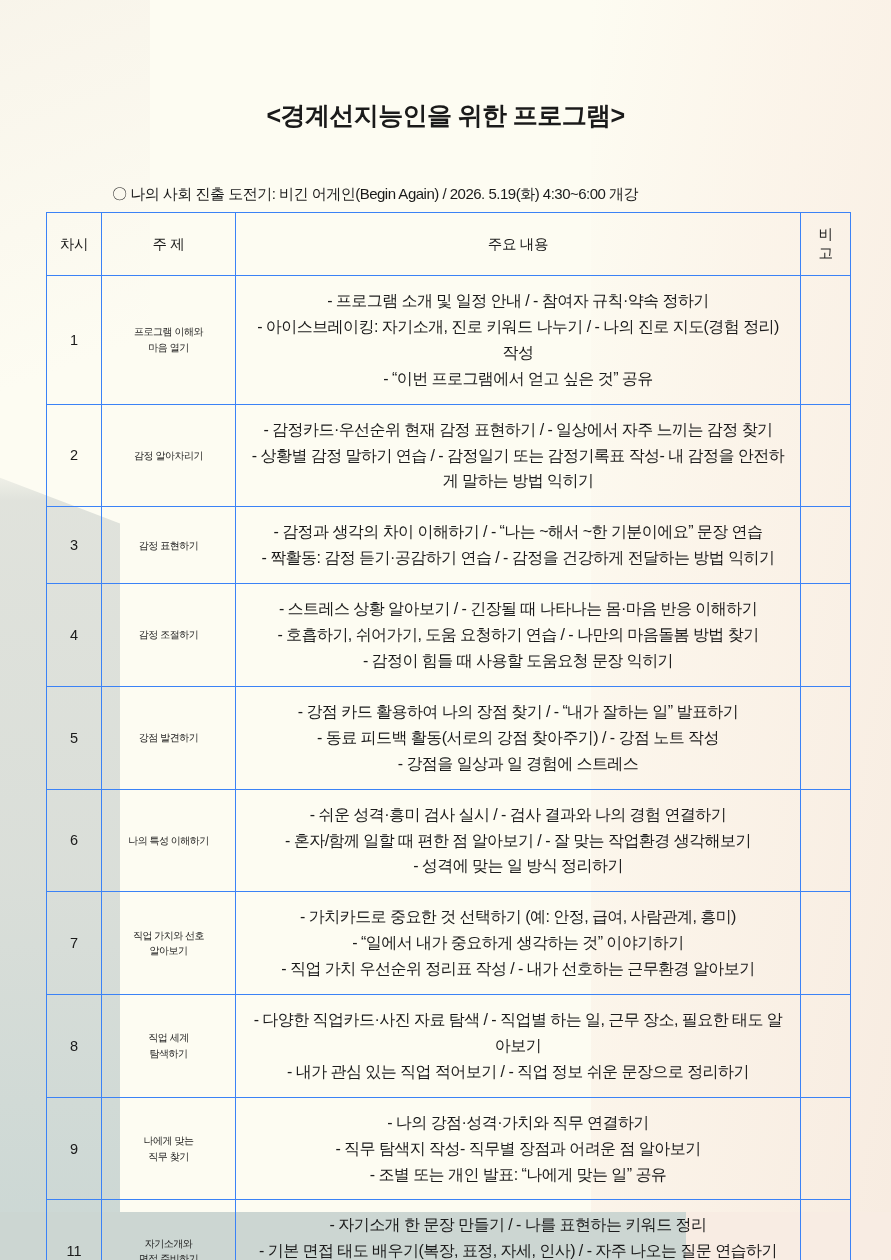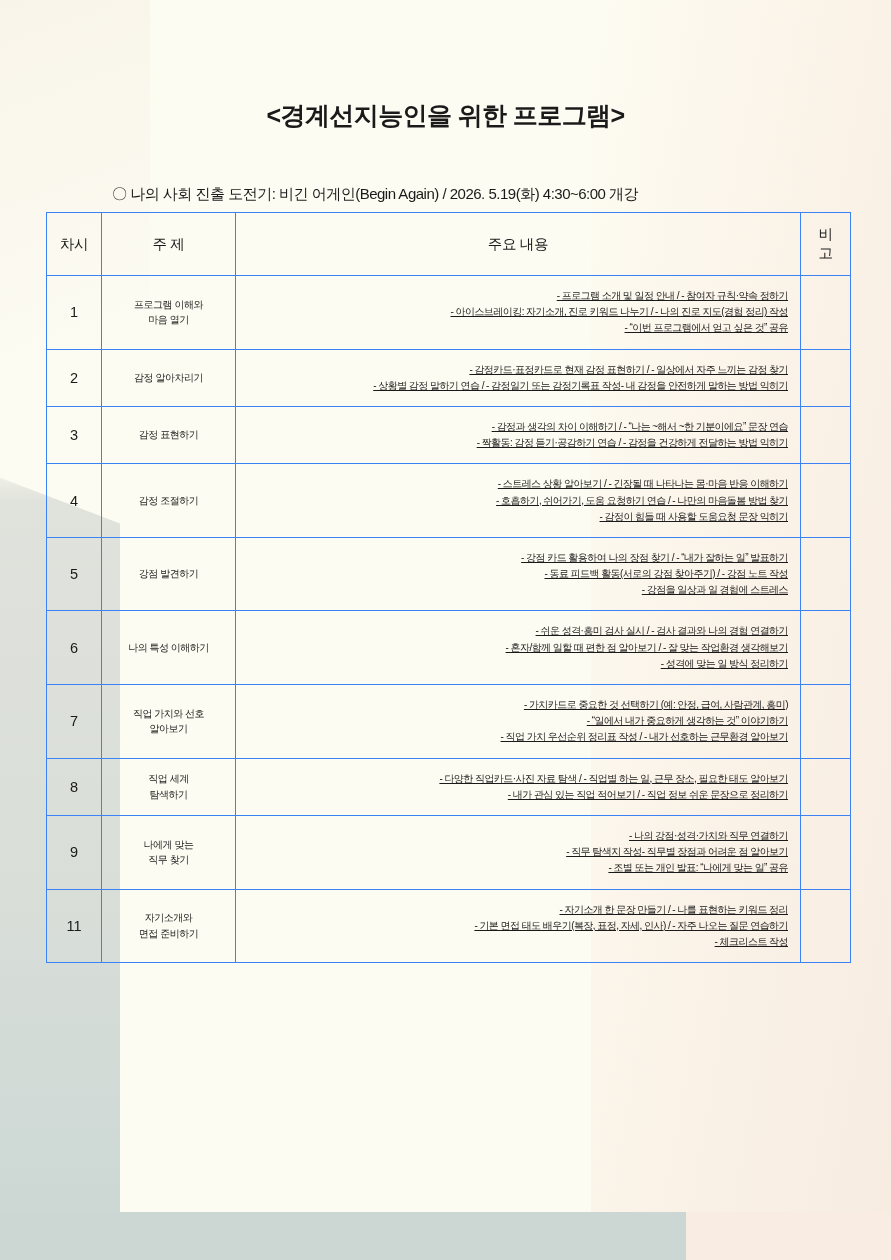--- a/index.html
+++ b/index.html
@@ -104,26 +104,25 @@
     font-size: 14.5px;
   }
   td.topic {
     text-align: center;
     font-size: 10px;
     line-height: 1.55;
     letter-spacing: -0.5px;
     padding: 4px 3px;
   }
   td.content {
-    font-size: 10px;
+    font-size: 16px;
     line-height: 1.62;
     letter-spacing: -0.55px;
     padding: 7px 9px 7px 10px;
-    text-align: right;
-    text-decoration: underline;
+    text-align: center;
   }
   td.note { background: transparent; }
 
   .content-line { display: block; white-space: normal; }
 
   
   .wrap-break { word-break: break-all; }
 </style>
 </head>
 <body>
@@ -170,21 +169,21 @@
             <span class="content-line wrap-break">- “이번 프로그램에서 얻고 싶은 것” 공유</span>
           </td>
           <td class="note"></td>
         </tr>
         <tr>
           <td class="session">2</td>
           <td class="topic">
             <span class="content-line">감정 알아차리기</span>
           </td>
           <td class="content">
-            <span class="content-line wrap-break">- 감정카드·표정카드로 현재 감정 표현하기 / - 일상에서 자주 느끼는 감정 찾기</span>
+            <span class="content-line wrap-break">- 감정카드·우선순위 현재 감정 표현하기 / - 일상에서 자주 느끼는 감정 찾기</span>
             <span class="content-line wrap-break">- 상황별 감정 말하기 연습 / - 감정일기 또는 감정기록표 작성- 내 감정을 안전하게 말하는 방법 익히기</span>
           </td>
           <td class="note"></td>
         </tr>
         <tr>
           <td class="session">3</td>
           <td class="topic">
             <span class="content-line">감정 표현하기</span>
           </td>
           <td class="content">

